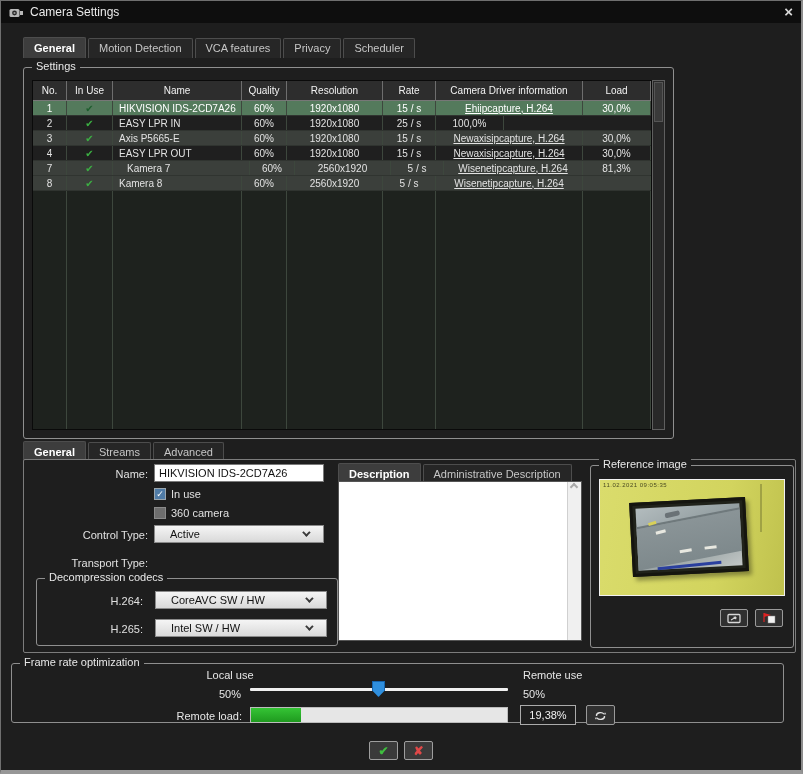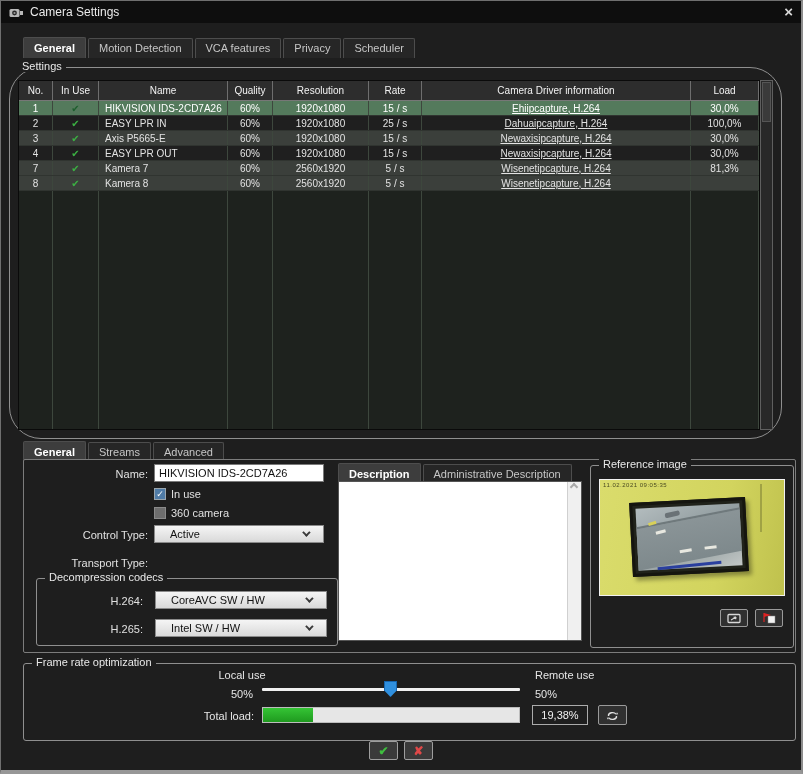--- a/index.html
+++ b/index.html
@@ -22,21 +22,21 @@
     padding: 3px 10px 4px; font-size: 11px; color: #c6c6c6; background: #262626;
     border: 1px solid #4d4d4d; border-bottom: none; border-radius: 2px 2px 0 0; white-space: nowrap;
   }
   .tab.active { background: #3d3d3d; color: #ffffff; font-weight: bold; padding-top: 4px; }
   .main-tabs { position: absolute; left: 22px; top: 36px; }
   .detail-tabs { position: absolute; left: 22px; top: 440px; }
   
   .group { position: absolute; border: 1px solid #8f8f8f; border-radius: 3px; }
   .group-label { position: absolute; top: -8px; left: 8px; padding: 0 4px; background: #1e1e1e; font-size: 11px; color: #e8e8e8; white-space: nowrap; }
   
-  .settings-group { left: 8px; top: 66px; width: 773px; height: 372px; border-radius: 32px; }
+  .settings-group { left: 22px; top: 66px; width: 651px; height: 372px; }
   .table { position: absolute; left: 8px; top: 12px; right: 21px; bottom: 8px; background: #1e221e; border: 1px solid #0a0a0a; display: flex; flex-direction: column; }
   .vscroll { position: absolute; right: 8px; top: 12px; bottom: 8px; width: 13px; background: #282828; border: 1px solid #5f5f5f; }
   .vscroll .thumbbar { position: absolute; left: 1px; right: 1px; top: 1px; height: 40px; background: #3a3a3a; border: 1px solid #555; }
   .thead { display: flex; height: 20px; background: #2d2d2d; border-bottom: 1px solid #777; flex: none; }
   .th { font-size: 10px; color: #f2f2f2; display: flex; align-items: center; justify-content: center; border-right: 1px solid #6e6e6e; white-space: nowrap; overflow: hidden; flex: none; }
   .th.flex, .td.flex { flex: 1 1 auto; }
   .trow { display: flex; height: 15px; flex: none; border-bottom: 1px solid #303430; }
   .trow.dark { background: #1f1f1f; }
   .trow.light { background: #3b3f3b; }
   .trow.selected { background: #547a5c; }
@@ -79,21 +79,21 @@
   .mark { position: absolute; background: #e8e8e0; }
   .m1 { left: 18%; top: 38%; width: 10%; height: 3px; transform: rotate(-12deg); }
   .m2 { left: 40%; top: 70%; width: 12%; height: 3px; transform: rotate(-6deg); }
   .m3 { left: 64%; top: 66%; width: 12%; height: 3px; transform: rotate(-4deg); }
   .m4 { left: 12%; top: 22%; width: 8%; height: 3px; background:#d8d058; transform: rotate(-14deg); }
   .car { position: absolute; left: 28%; top: 8%; width: 14%; height: 8%; background: #6a7276; border-radius: 2px; transform: rotate(-10deg); }
   .mbar { position: absolute; left: 20%; bottom: 6%; width: 58%; height: 3px; background: #2a3f9e; transform: rotate(-3deg); }
   .ref-buttons { position: absolute; right: 10px; top: 143px; display: flex; gap: 7px; }
   .icon-btn { width: 28px; height: 18px; background: #303030; border: 1px solid #9a9a9a; border-radius: 2px; display: flex; align-items: center; justify-content: center; }
   
-  .fr-group { left: 22px; top: 662px; width: 773px; height: 78px; }
+  .fr-group { left: 10px; top: 662px; width: 773px; height: 60px; }
   .fr-local { position: absolute; left: 178px; top: 5px; width: 80px; text-align: center; font-size: 11px; color: #e6e6e6; }
   .fr-local .pct, .fr-remote .pct { margin-top: 7px; }
   .fr-remote { position: absolute; left: 511px; top: 5px; width: 90px; text-align: left; font-size: 11px; color: #e6e6e6; }
   .slider { position: absolute; left: 238px; top: 24px; width: 258px; height: 3px; background: #f0f0f0; border-radius: 1px; }
   .slider-thumb { position: absolute; top: -7px; width: 13px; height: 16px; background: #2f8fde; border: 1px solid #1565b0; clip-path: polygon(0 0, 100% 0, 100% 58%, 50% 100%, 0 58%); }
   .total-label { position: absolute; left: 130px; top: 46px; width: 100px; text-align: right; font-size: 11px; color: #e6e6e6; }
   .progress { position: absolute; left: 238px; top: 43px; width: 258px; height: 16px; background: #e6e6e6; border: 1px solid #bdbdbd; }
   .progress-fill { height: 100%; background: linear-gradient(#35c435,#1f9a1f); }
   .total-value { position: absolute; left: 508px; top: 41px; width: 56px; height: 20px; border: 1px solid #ababab; font-size: 11px; color: #f0f0f0; display: flex; align-items: center; justify-content: center; background: #1e1e1e; }
   .refresh-btn { position: absolute; left: 574px; top: 41px; width: 29px; height: 20px; background: #303030; border: 1px solid #9a9a9a; border-radius: 2px; display: flex; align-items: center; justify-content: center; }
@@ -155,23 +155,20 @@
             </div>
             <div class="td" style="width: 68px;">30,0%</div>
           </div>
           <div class="trow dark">
             <div class="td" style="width: 34px;">2</div>
             <div class="td check" style="width: 46px;">✔</div>
             <div class="td left" style="width: 129px;">EASY LPR IN</div>
             <div class="td" style="width: 45px;">60%</div>
             <div class="td" style="width: 96px;">1920x1080</div>
             <div class="td" style="width: 53px;">25 / s</div>
-            <div class="td flex">
-              <span class="link">Dahuaipcapture, H.264</span>
-            </div>
             <div class="td" style="width: 68px;">100,0%</div>
           </div>
           <div class="trow light">
             <div class="td" style="width: 34px;">3</div>
             <div class="td check" style="width: 46px;">✔</div>
             <div class="td left" style="width: 129px;">Axis P5665-E</div>
             <div class="td" style="width: 45px;">60%</div>
             <div class="td" style="width: 96px;">1920x1080</div>
             <div class="td" style="width: 53px;">15 / s</div>
             <div class="td flex">
@@ -187,21 +184,21 @@
             <div class="td" style="width: 96px;">1920x1080</div>
             <div class="td" style="width: 53px;">15 / s</div>
             <div class="td flex">
               <span class="link">Newaxisipcapture, H.264</span>
             </div>
             <div class="td" style="width: 68px;">30,0%</div>
           </div>
           <div class="trow light">
             <div class="td" style="width: 34px;">7</div>
             <div class="td check" style="width: 46px;">✔</div>
-            <div class="td left" style="width: 129px;">Kamera 7</div>
+            <div class="td left" style="width: 129px; margin-left: 8px;">Kamera 7</div>
             <div class="td" style="width: 45px;">60%</div>
             <div class="td" style="width: 96px;">2560x1920</div>
             <div class="td" style="width: 53px;">5 / s</div>
             <div class="td flex">
               <span class="link">Wisenetipcapture, H.264</span>
             </div>
             <div class="td" style="width: 68px;">81,3%</div>
           </div>
           <div class="trow light">
             <div class="td" style="width: 34px;">8</div>
@@ -330,21 +327,21 @@
 
     <div class="slider">
       <div class="slider-thumb" id="sliderThumb" style="left: calc(50% - 7px);"></div>
     </div>
 
     <div class="fr-remote">
       <div>Remote use</div>
       <div class="pct">50%</div>
     </div>
 
-    <span class="total-label">Total load:</span>
+    <span class="total-label">Remote load:</span>
     <div class="progress">
       <div class="progress-fill" id="progressFill" style="width: 19.38%;"></div>
     </div>
     <div class="total-value">19,38%</div>
     <div class="refresh-btn">
       <svg width="15" height="12" viewBox="0 0 15 12">
           <path d="M3.5 7 A4 3 0 0 1 11 5.2" fill="none" stroke="#e0e0e0" stroke-width="1.3"></path>
           <path d="M11.5 7 A4 3 0 0 1 4 8.8" fill="none" stroke="#e0e0e0" stroke-width="1.3"></path>
           <path d="M11 5.6 l2.2 -0.4 l-1.2 -1.9 Z" fill="#e0e0e0"></path>
           <path d="M4 8.4 l-2.2 0.4 l1.2 1.9 Z" fill="#e0e0e0"></path>

